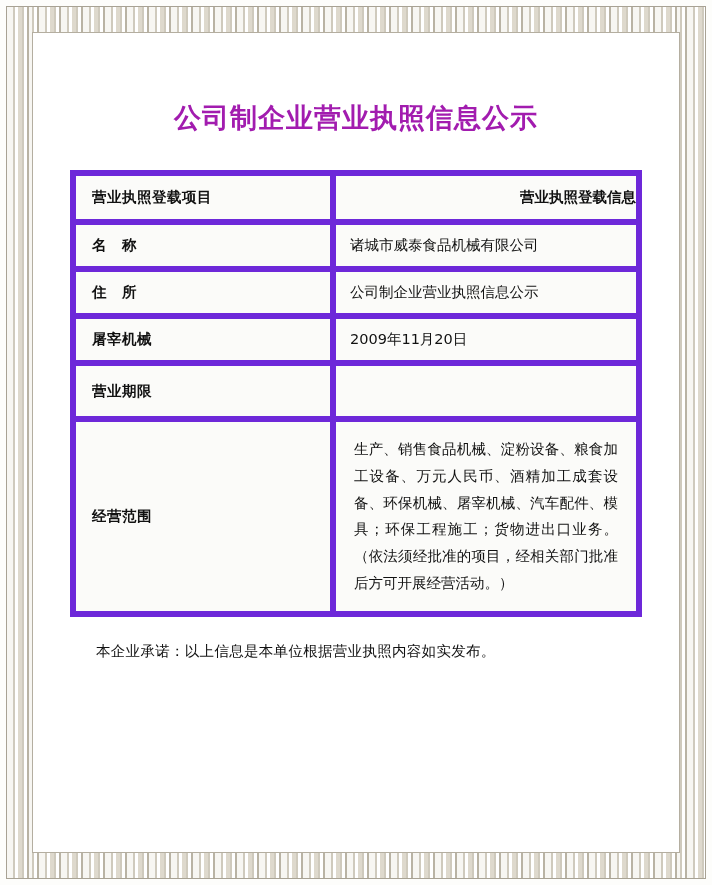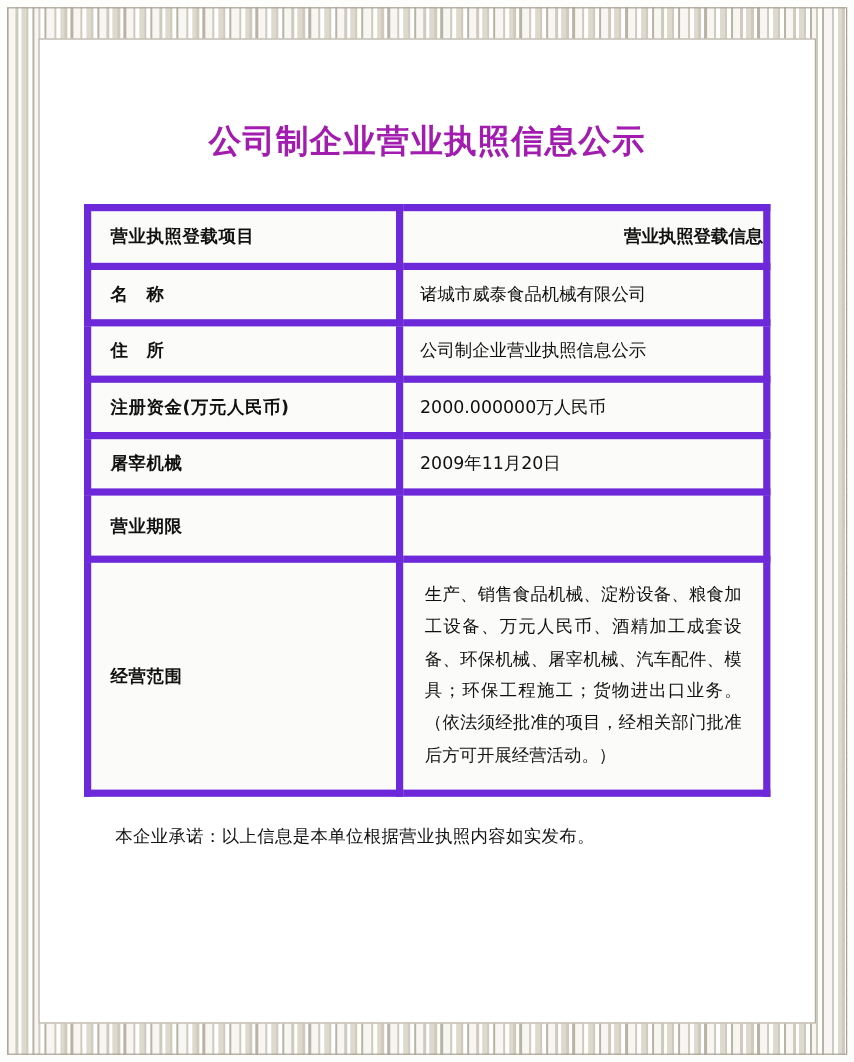--- a/index.html
+++ b/index.html
@@ -176,24 +176,20 @@
           <td class="col-label">名　称</td>
           <td class="col-value">诸城市威泰食品机械有限公司</td>
         </tr>
 
         <tr>
           <td class="col-label">住　所</td>
           <td class="col-value">公司制企业营业执照信息公示</td>
         </tr>
 
 
-        <tr>
-          <td class="col-label">注册资金(万元人民币)</td>
-          <td class="col-value">2000.000000万人民币</td>
-        </tr>
 
         <tr>
           <td class="col-label">屠宰机械</td>
           <td class="col-value">2009年11月20日</td>
         </tr>
 
         <tr>
           <td class="col-label">营业期限</td>
           <td class="col-value empty-value"></td>
         </tr>

